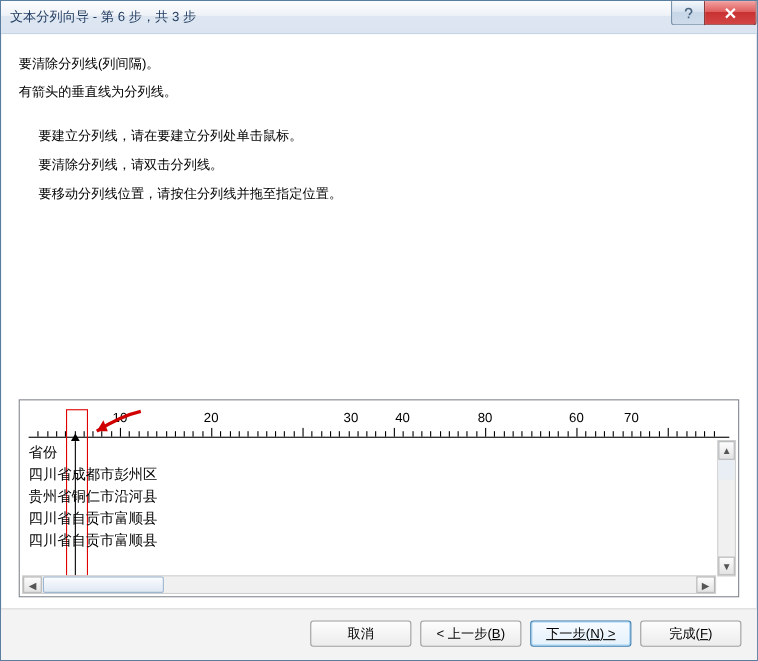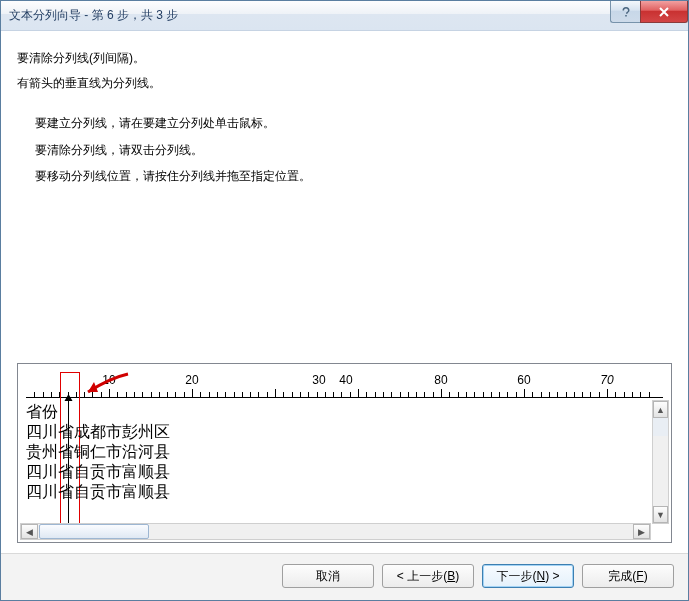--- a/index.html
+++ b/index.html
@@ -132,21 +132,21 @@
     transform:translateX(-3.5px);
   }
   
   .data-area {
     position: absolute;
     left: 8px; right: 22px;
     top: 38px;
     bottom: 16px;
     overflow: hidden;
     font-family: "SimSun","NSimSun",monospace;
-    font-size: 16px;
+    font-size: 13px;
     line-height: 20px;
     white-space: pre;
   }
   
   .vscroll {
     position: absolute;
     right: 2px;
     top: 36px;
     bottom: 18px;
     width: 17px;
@@ -191,20 +191,21 @@
     border:1px solid #9f9f9f;
     border-radius:3px;
     font-size:12px;
     display:flex;align-items:center;justify-content:center;
     cursor:pointer;
   }
   .btn.default {
     border:1px solid #3c7fb1;
     box-shadow: inset 0 0 0 1px #a3d3f5;
     background: linear-gradient(#f7fbff,#e4f1fb);
+    text-decoration: underline;
   }
   .btn u{text-decoration:underline;}
 </style>
 </head>
 <body>
 
 <div class="window">
 
   <div class="titlebar">
     <span class="titlebar-title">文本分列向导 - 第 6 步，共 3 步</span>
@@ -308,24 +309,24 @@
             <div class="tick" style="left: 572.7px;"></div>
             <div class="tick major" style="left: 581px;"></div>
             <div class="tick" style="left: 589.3px;"></div>
             <div class="tick" style="left: 597.6px;"></div>
             <div class="tick" style="left: 605.9px;"></div>
             <div class="tick" style="left: 614.2px;"></div>
             <div class="tick" style="left: 622.5px;"></div>
             <div class="ticklabel" style="left: 83px;">10</div>
             <div class="ticklabel" style="left: 166px;">20</div>
             <div class="ticklabel" style="left: 249px; margin-left: 44px;">30</div>
-            <div class="ticklabel" style="left: 320px;">40</div>
+            <div class="ticklabel" style="left: 340px;">40</div>
             <div class="ticklabel" style="left: 415px;">80</div>
             <div class="ticklabel" style="left: 498px;">60</div>
-            <div class="ticklabel" style="left: 581px; font-style: italic;">70</div>
+            <div class="ticklabel" style="left: 548px;">70</div>
           </div>
 
         <div class="break-arrowhead" style="left:50px; top:30px;"></div>
         <div class="break-line" style="left:50px; top:37px; height:123px;"></div>
 
         <div class="red-box" style="left:42px; top:8px; width:20px; height:152px;"></div>
 
         <svg class="red-arrow" style="left:62px; top:6px; width:50px; height:30px;" viewBox="0 0 50 30">
           <path d="M48 4 Q30 8 8 22" stroke="#d00000" stroke-width="3" fill="none"></path>
           <path d="M8 22 L14 12 L18 22 Z" fill="#d00000"></path>

